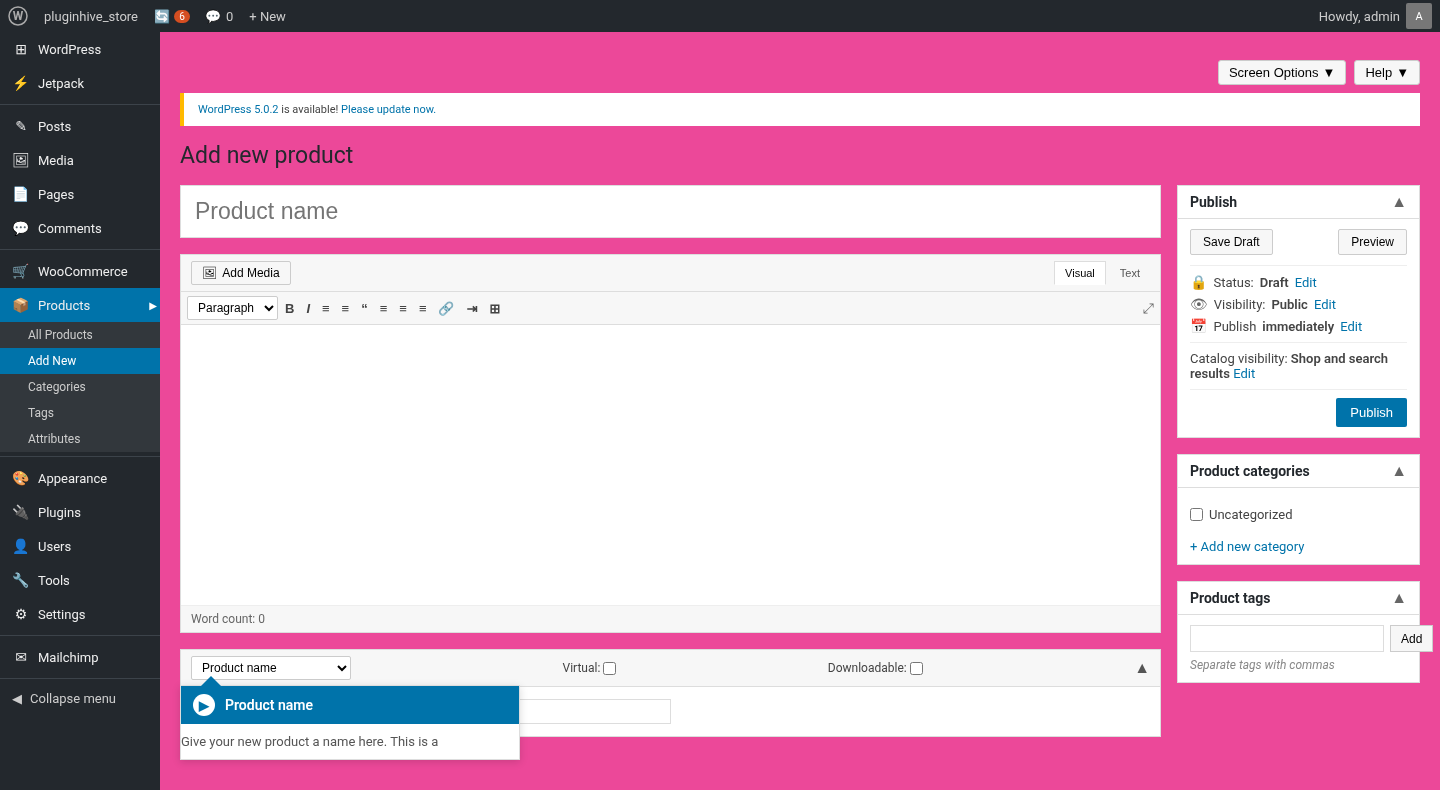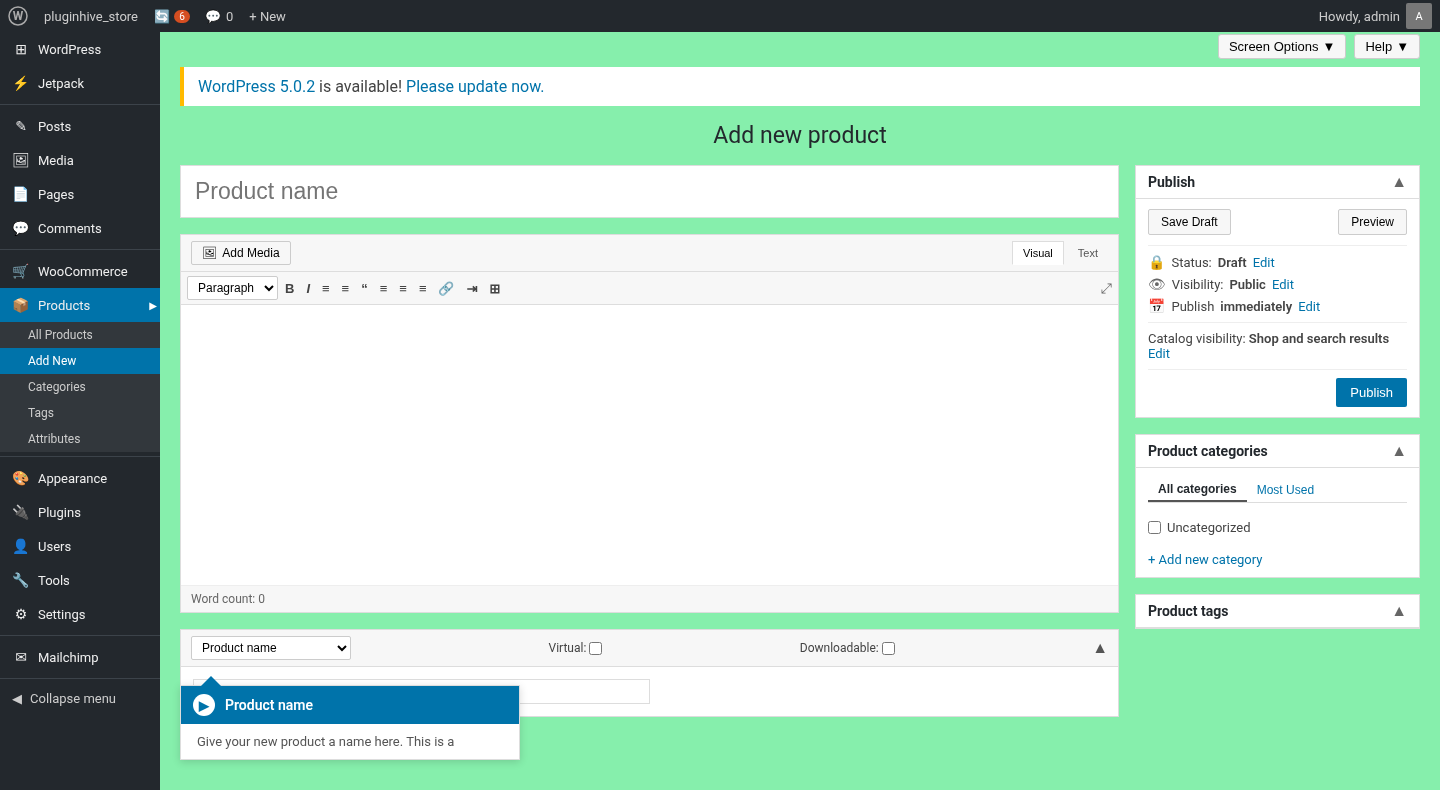--- a/index.html
+++ b/index.html
@@ -50,22 +50,22 @@
     .menu-separator { height: 1px; background: #3c434a; margin: 4px 0; }
     .submenu { background: #32373c; }
     .submenu .menu-item { padding: 6px 12px 6px 28px; font-size: 12px; color: #ccc; }
     .submenu .menu-item.active { color: #fff; background: #0073aa; }
     .menu-item.products-parent { background: #0073aa; }
     .menu-arrow { position: absolute; right: 0; top: 0; bottom: 0; width: 14px; background: #0073aa; display: flex; align-items: center; justify-content: center; color: #fff; font-size: 10px; }
 
     
     #wpbody {
       flex: 1;
-      padding: 2px 20px;
-      background: #86efac;
+      padding: 28px 20px;
+      background: #ec4899;
       overflow: auto;
     }
     .screen-options-bar {
       display: flex;
       justify-content: flex-end;
       gap: 8px;
       margin-bottom: 8px;
     }
     .screen-btn {
       background: #f7f7f7;
@@ -78,37 +78,36 @@
       align-items: center;
       gap: 4px;
     }
 
     
     .notice {
       background: #fff;
       border-left: 4px solid #ffba00;
       padding: 10px 14px;
       margin-bottom: 16px;
-      font-size: 16px;
+      font-size: 11px;
     }
     .notice a { color: #0073aa; text-decoration: none; }
 
     
     .page-title {
       font-size: 23px;
       font-weight: 400;
       color: #23282d;
       margin-bottom: 16px;
-      text-align: center;
     }
 
     
     .content-wrap { display: flex; gap: 16px; }
     .main-column { flex: 1; }
-    .side-column { width: 285px; flex-shrink: 0; }
+    .side-column { width: 243px; flex-shrink: 0; }
 
     
     .product-name-input {
       width: 100%;
       background: #fff;
       border: 1px solid #ddd;
       border-radius: 0;
       padding: 12px 14px;
       font-size: 23px;
       color: #aaa;
@@ -322,21 +321,21 @@
       background: #0073aa;
       color: #fff;
       display: flex;
       align-items: center;
       gap: 10px;
       padding: 8px 12px;
       font-size: 14px;
       font-weight: 600;
     }
     .tooltip-body {
-      padding: 10px 16px;
+      padding: 10px 0;
       font-size: 13px;
       color: #555;
     }
     .tooltip-arrow {
       position: absolute;
       top: -10px;
       left: 20px;
       width: 0; height: 0;
       border-left: 10px solid transparent;
       border-right: 10px solid transparent;
@@ -606,38 +605,41 @@
             </div>
           </div>
         </div>
 
         <div class="side-panel">
           <div class="side-panel-header">
             <span>Product categories</span>
             <button class="toggle-btn">▲</button>
           </div>
           <div class="side-panel-body">
-            <div class="cat-tabs">
-              <button class="cat-tab active">All categories</button>
-              <button class="cat-tab link">Most Used</button>
-            </div>
             <div class="cat-list">
               <div class="cat-item">
                 <input type="checkbox" style="">
                 <label>Uncategorized</label>
               </div>
             </div>
             <a href="#" class="add-new-cat">+ Add new category</a>
           </div>
         </div>
 
         <div class="side-panel">
           <div class="side-panel-header">
             <span>Product tags</span>
             <button class="toggle-btn">▲</button>
+          </div>
+          <div class="side-panel-body">
+            <div class="tags-input-row">
+              <input type="text" class="tags-input" style="">
+              <button class="btn-add-tag">Add</button>
+            </div>
+            <div class="tags-hint">Separate tags with commas</div>
           </div>
         </div>
       </div>
     </div>
   </div>
 </div>
 
 <div class="tooltip-popup">
   <div class="tooltip-arrow"></div>
   <div class="tooltip-header">

